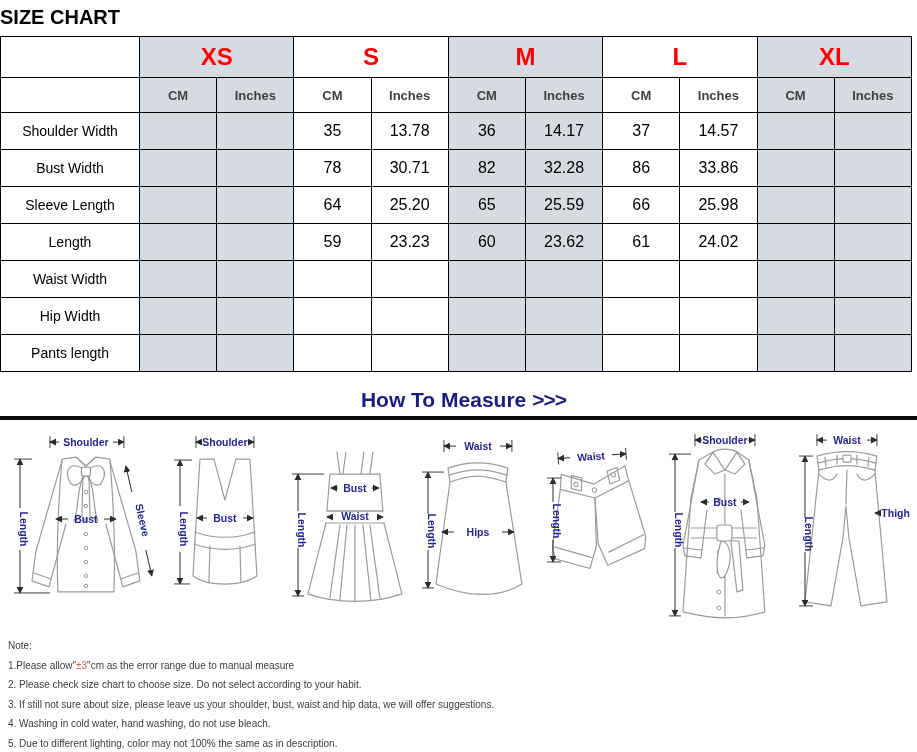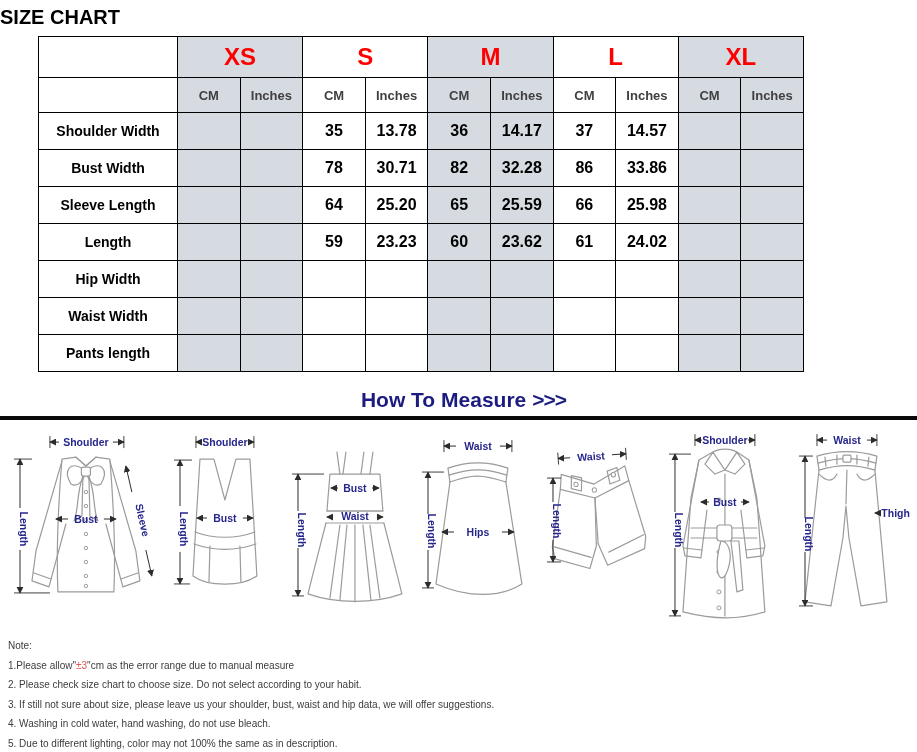--- a/index.html
+++ b/index.html
@@ -1,26 +1,26 @@
 <!DOCTYPE html>
 <html><head>
 <meta charset="utf-8">
 <style>
   html,body{margin:0;padding:0;background:#fff;}
   body{width:917px;height:752px;overflow:hidden;font-family:"Liberation Sans",sans-serif;color:#000;}
 
   .title{margin:6px 0 7px;text-align:left;font-size:20px;font-weight:bold;}
 
-  table.size-table{border-collapse:collapse;table-layout:fixed;width:766px;margin-left:38px;}
+  table.size-table{border-collapse:collapse;table-layout:fixed;width:912px;}
   .size-table td,.size-table th{border:1px solid #000;text-align:center;vertical-align:middle;padding:0;overflow:hidden;}
   tr.size-row{height:41px;}
   tr.size-row th.sz{font-size:24px;font-weight:bold;color:#ff0000;}
   tr.units{height:35px;}
   tr.units th{font-size:13px;font-weight:bold;color:#404040;}
-  tr.body{height:37px;font-weight:bold;}
+  tr.body{height:37px;}
   tr.body td{font-size:16px;}
   tr.body td.rl{font-size:14px;}
   
   tr.cells > *:nth-child(4n+2), tr.cells > *:nth-child(4n+3){background:#d6dbe2;}
   tr.size-row > th:nth-child(2n){background:#d6dbe2;}
 
   .howto{margin:16px 0 0 10px;font-size:21px;font-weight:bold;color:#1b1b80;text-align:center;}
   .howto .arr{margin-left:6px;letter-spacing:-1px;}
   .bar{height:4px;background:#0a0a0a;margin-top:4px;}
 
@@ -122,34 +122,34 @@
     <td>59</td>
     <td>23.23</td>
     <td>60</td>
     <td>23.62</td>
     <td>61</td>
     <td>24.02</td>
     <td></td>
     <td></td>
   </tr>
   <tr class="body cells">
+    <td class="rl">Waist Width</td>
+    <td></td>
+    <td></td>
+    <td></td>
+    <td></td>
+    <td></td>
+    <td></td>
+    <td></td>
+    <td></td>
+    <td></td>
+    <td></td>
+  </tr>
+  <tr class="body cells">
     <td class="rl">Hip Width</td>
-    <td></td>
-    <td></td>
-    <td></td>
-    <td></td>
-    <td></td>
-    <td></td>
-    <td></td>
-    <td></td>
-    <td></td>
-    <td></td>
-  </tr>
-  <tr class="body cells">
-    <td class="rl">Waist Width</td>
     <td></td>
     <td></td>
     <td></td>
     <td></td>
     <td></td>
     <td></td>
     <td></td>
     <td></td>
     <td></td>
     <td></td>

